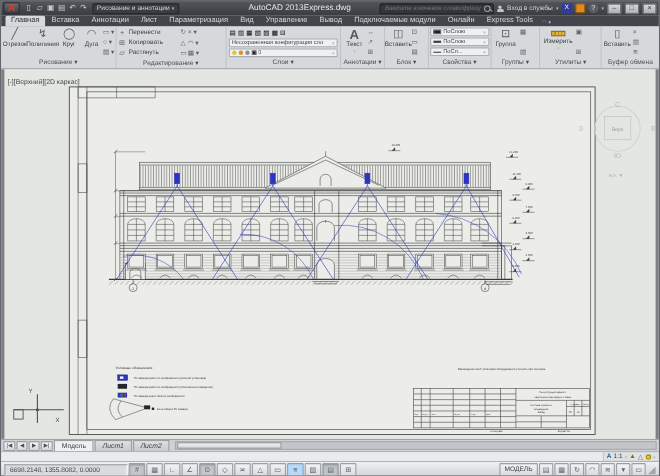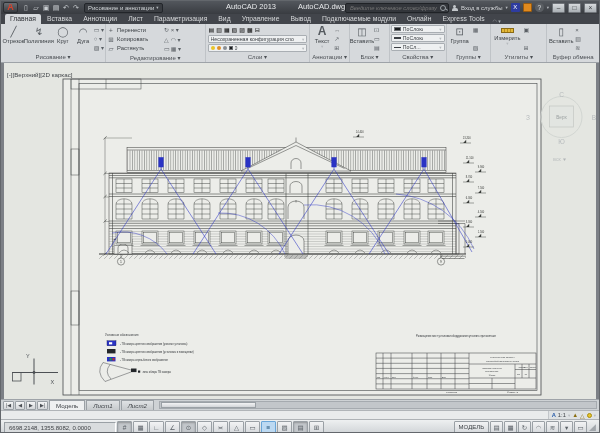--- a/index.html
+++ b/index.html
@@ -7,21 +7,21 @@
   .win{width:600px;height:433px;position:relative;background:#caced2;border:1px solid #63676c;
        font-family:"Liberation Sans",sans-serif;overflow:hidden;}
   
   .titlebar{height:13px;background:linear-gradient(#53575d,#393c41);display:flex;align-items:center;
             padding:0 2px;color:#dcdee0;font-size:7px;position:relative;}
   .logo{width:15px;height:11px;background:linear-gradient(#6a6e73,#3a3d42);border:1px solid #2b2e32;
         color:#d8402a;font-weight:bold;font-size:9px;line-height:9px;text-align:center;border-radius:2px;margin-right:3px;}
   .qi{display:inline-block;width:10px;text-align:center;color:#c9cdd1;font-size:7px;line-height:11px;}
   .wsbox{display:inline-flex;align-items:center;gap:2px;background:#3a3d42;border:1px solid #22252a;
          border-radius:2px;height:10px;padding:0 3px;margin-left:3px;font-size:6px;color:#cfd3d6;}
-  .apptitle{position:absolute;left:225px;top:1px;font-size:7.5px;color:#e8eaec;display:flex;gap:22px;}
+  .apptitle{position:absolute;left:225px;top:1px;font-size:7.5px;color:#e8eaec;display:flex;gap:0;}
   .tb-right{margin-left:auto;display:flex;align-items:center;gap:3px;}
   .searchbox{display:inline-flex;align-items:center;background:#33363b;border:1px solid #1f2226;
              border-radius:2px;height:10px;width:104px;padding:0 2px;}
   .searchbox input{flex:1;background:transparent;border:none;outline:none;color:#b9bdc1;
                    font-size:5.8px;font-style:italic;font-family:"Liberation Sans",sans-serif;width:80px;}
   .binoc{width:6px;height:6px;border:1px solid #9aa0a5;border-radius:50%;position:relative;}
   .binoc:after{content:"";position:absolute;width:3px;height:1px;background:#9aa0a5;right:-3px;bottom:0;transform:rotate(35deg);}
   .person{width:6px;height:6px;position:relative;}
   .person:before{content:"";position:absolute;width:3px;height:3px;border-radius:50%;background:#c3c7cb;left:1.5px;top:0;}
   .person:after{content:"";position:absolute;width:6px;height:2.5px;border-radius:2px 2px 0 0;background:#c3c7cb;left:0;bottom:0;}
@@ -100,21 +100,21 @@
     <span class="qi">▣</span>
     <span class="qi">▤</span>
     <span class="qi">↶</span>
     <span class="qi">↷</span>
     <span class="wsbox">
       <span>Рисование и аннотации</span>
       <span class="caret">▾</span>
     </span>
     <div class="apptitle">
       <span>AutoCAD 2013</span>
-      <span>AutoCAD.dwg</span>
+      <span>Express.dwg</span>
     </div>
     <div class="tb-right">
       <span class="searchbox">
         <input placeholder="Введите ключевое слово/фразу" style="">
         <span class="binoc"></span>
       </span>
       <span class="person"></span>
       <span class="signin">Вход в службы</span>
       <span class="caret">▾</span>
       <span class="xicon">X</span>

